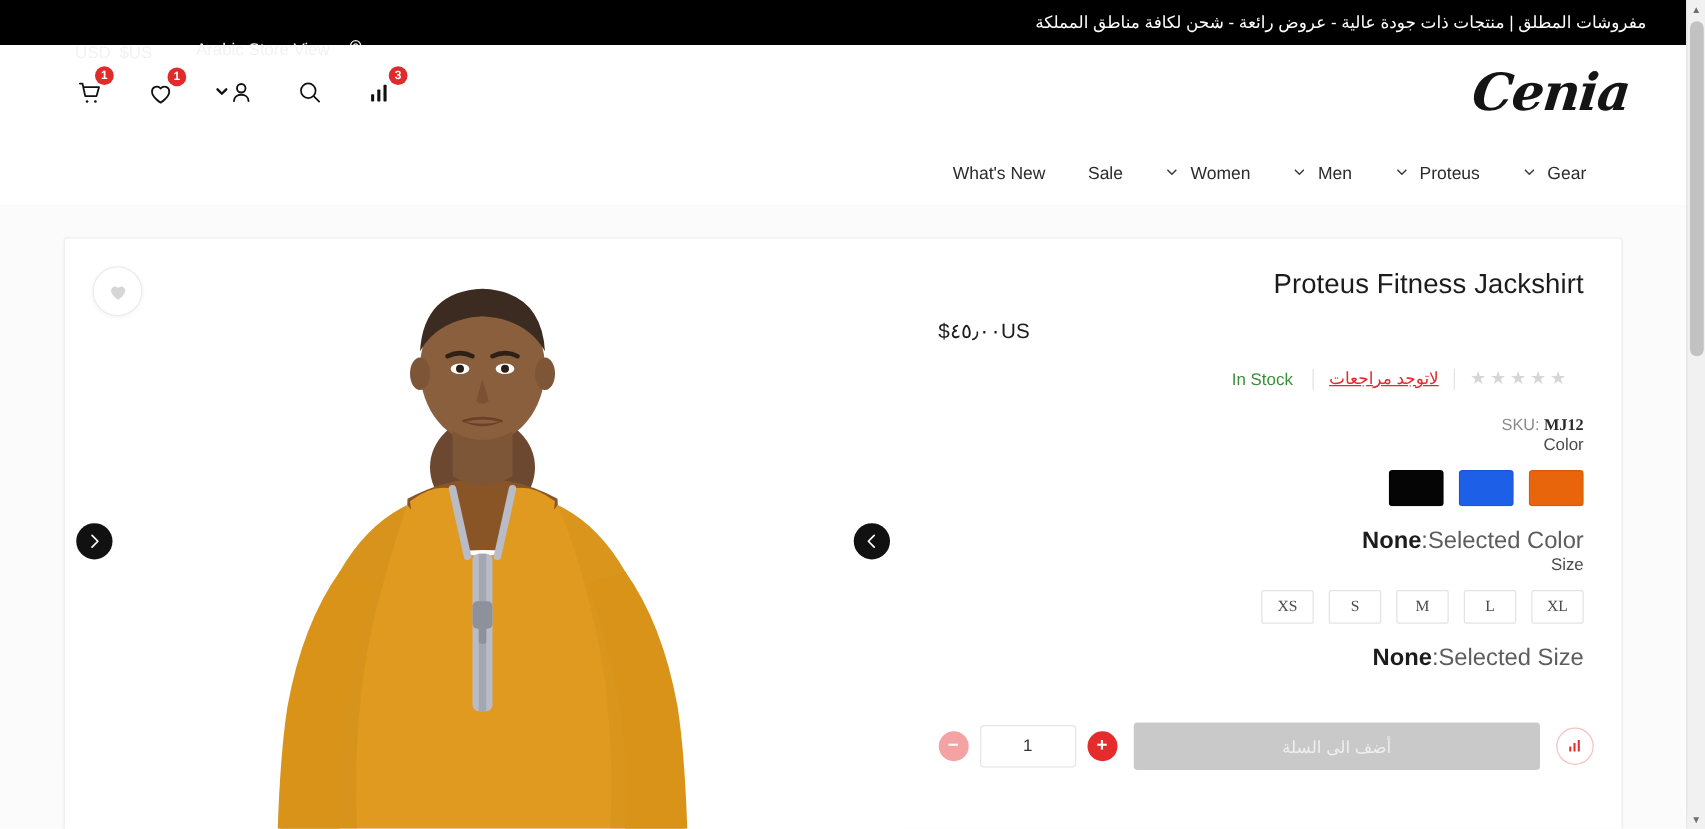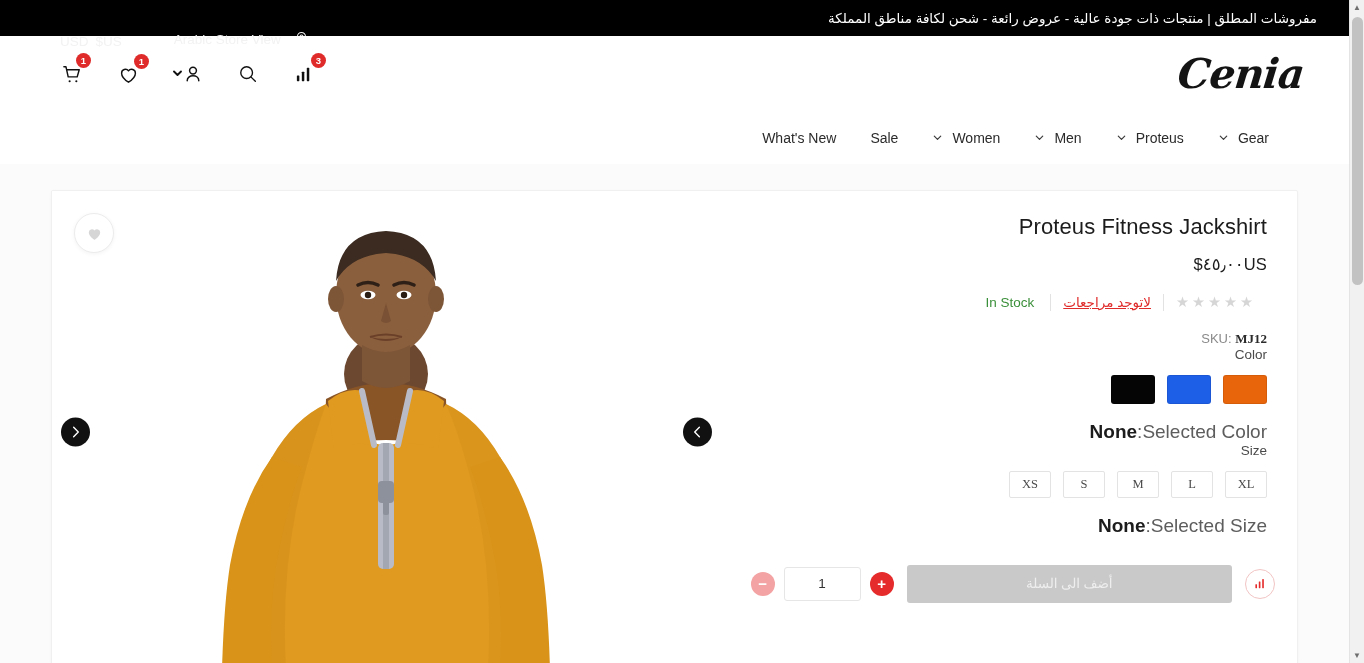--- a/index.html
+++ b/index.html
@@ -41,21 +41,21 @@
   .topbar-msg {
     font-size: 13.5px;
     color: #ffffff;
     white-space: nowrap;
     padding-right: 16px;
     letter-spacing: .1px;
   }
   .topbar-right {
     display: flex;
     align-items: flex-end;
-    gap: 18px;
+    gap: 1px;
     direction: ltr;
     padding-left: 4px;
     margin-top: 43px;
   }
   .switcher {
     display: flex;
     align-items: center;
     gap: 7px;
     font-size: 13.5px;
     color: #f2f2f2;
@@ -182,21 +182,20 @@
     font-weight: 400;
     color: #1c1c1c;
     line-height: 1.25;
     text-align: right;
     letter-spacing: .1px;
   }
   .price {
     margin-top: 14px;
     font-size: 16.5px;
     color: #1c1c1c;
-    text-align: right;
     direction: rtl;
     letter-spacing: .2px;
   }
 
   .meta-row {
     margin-top: 20px;
     display: flex;
     align-items: center;
     justify-content: flex-start;
     direction: rtl;
@@ -327,27 +326,27 @@
     text-align: center;
     font-size: 13.5px;
     color: #333;
     font-family: inherit;
     background: #fff;
   }
 
   .add-cart {
     flex: 1;
     height: 38px;
-    margin: 0 13px;
+    margin: 12px 13px;
     background: #c9c9c9;
     border: none;
     border-radius: 3px;
     color: #eeeeee;
     font-size: 13.5px;
-    font-family: Liberation Serif, serif;
+    font-family: Liberation Sans, sans-serif;
     cursor: not-allowed;
     letter-spacing: .2px;
   }
 
   .compare-btn {
     width: 30px;
     height: 30px;
     border-radius: 50%;
     border: 1px solid #f2c4c4;
     background: #fff;

